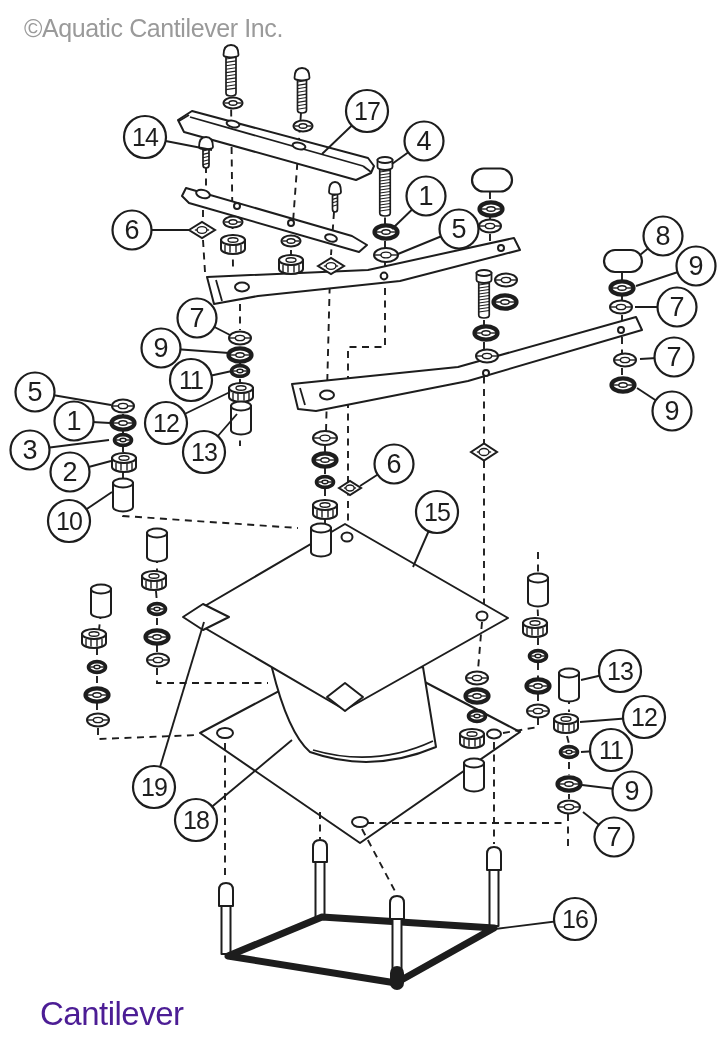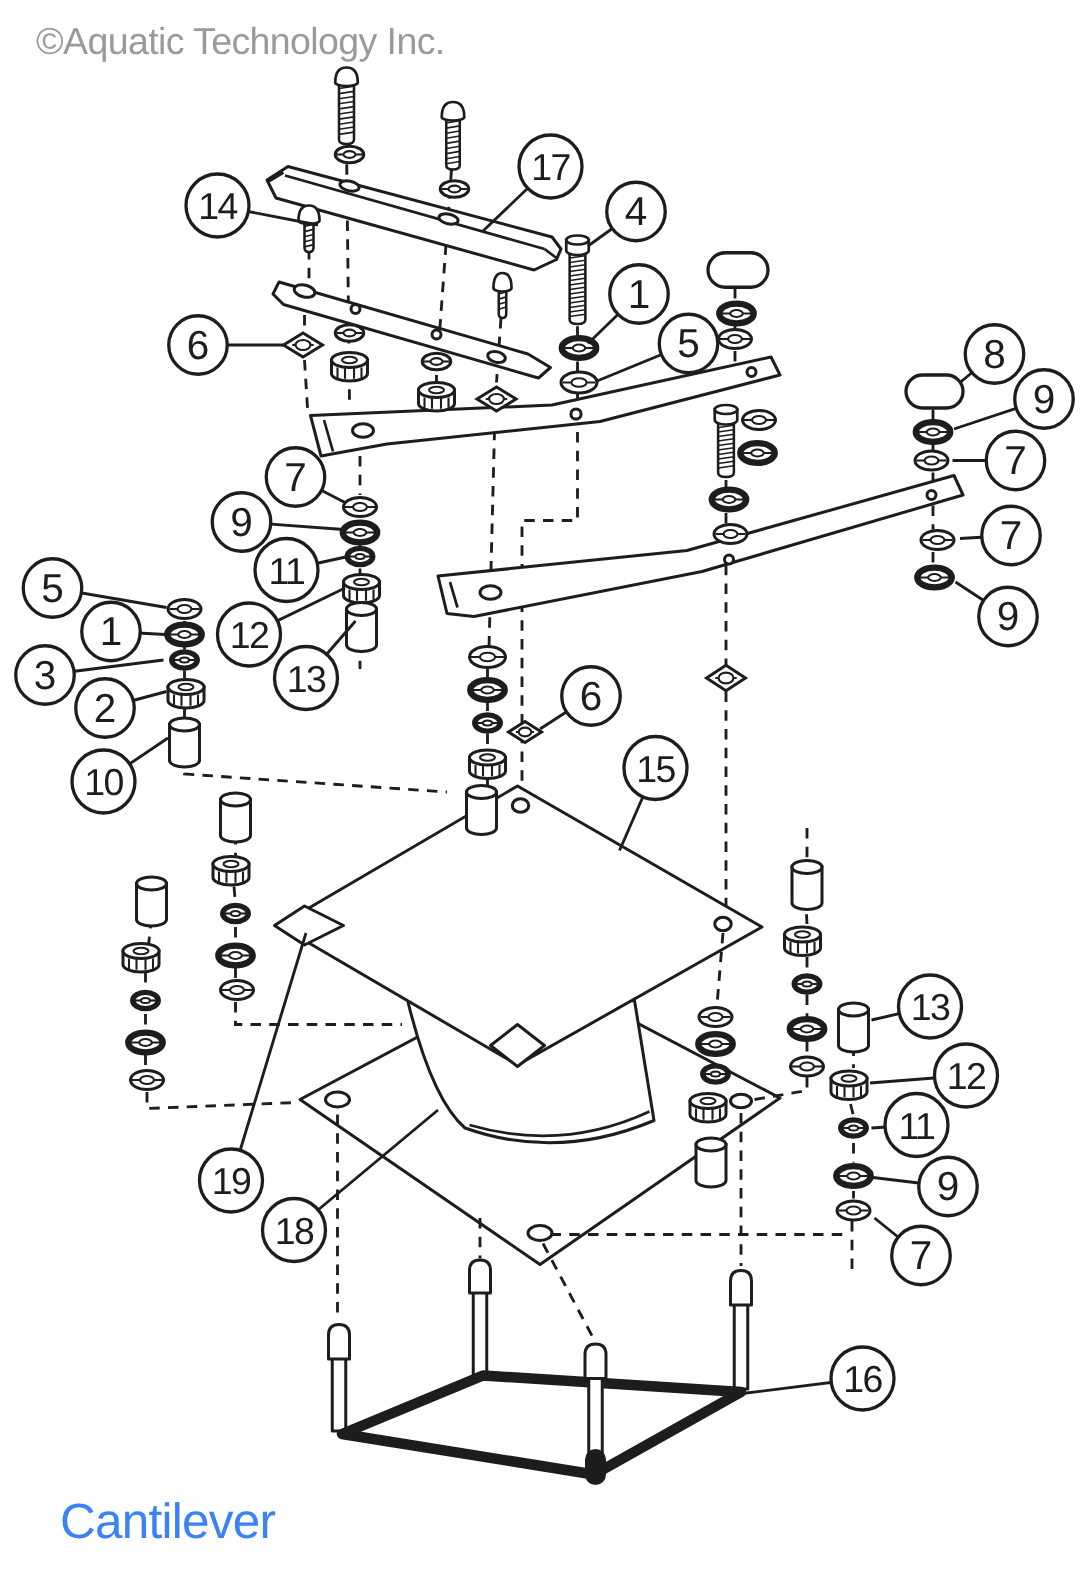--- a/index.html
+++ b/index.html
@@ -9,27 +9,27 @@
   .wf{fill:#fff;stroke:#1d1d1d;stroke-width:2;stroke-linejoin:round;}
   .ln{fill:none;stroke:#1d1d1d;stroke-width:1.8;stroke-linejoin:round;}
   .frame{fill:none;stroke:#1d1d1d;stroke-width:7;stroke-linejoin:round;stroke-linecap:round;}
   .dash{fill:none;stroke:#1d1d1d;stroke-width:1.9;stroke-dasharray:7 5.5;}
   .leader{fill:none;stroke:#1d1d1d;stroke-width:1.9;}
   .co-circle{fill:#fff;stroke:#1d1d1d;stroke-width:2.2;}
   .co-num{fill:#1d1d1d;font-family:"Liberation Sans",sans-serif;font-weight:400;}
   #copyright{position:absolute;left:24px;top:14px;font-size:25px;letter-spacing:-0.4px;
              color:#9a9a9a;}
   #model-title{position:absolute;left:40px;top:995px;font-size:33px;letter-spacing:-0.5px;
-             color:#3b82f6;}
+             color:#4c1d95;}
 </style>
 </head>
 <body>
 
 <div id="page">
-  <div id="copyright">©Aquatic Technology Inc.</div>
+  <div id="copyright">©Aquatic Cantilever Inc.</div>
 
   <svg id="diagram-svg" width="720" height="1058" viewBox="0 0 720 1058">
 
     <g id="layer-dash-back">
         <path d="M231,97 L233,268" class="dash"></path>
         <path d="M301,113 L292,236" class="dash"></path>
         <path d="M291,250 L291,280" class="dash"></path>
         <path d="M206,166 L206,197" class="dash"></path>
         <path d="M203,210 L203,221" class="dash"></path>
         <path d="M203,240 L205,272" class="dash"></path>

